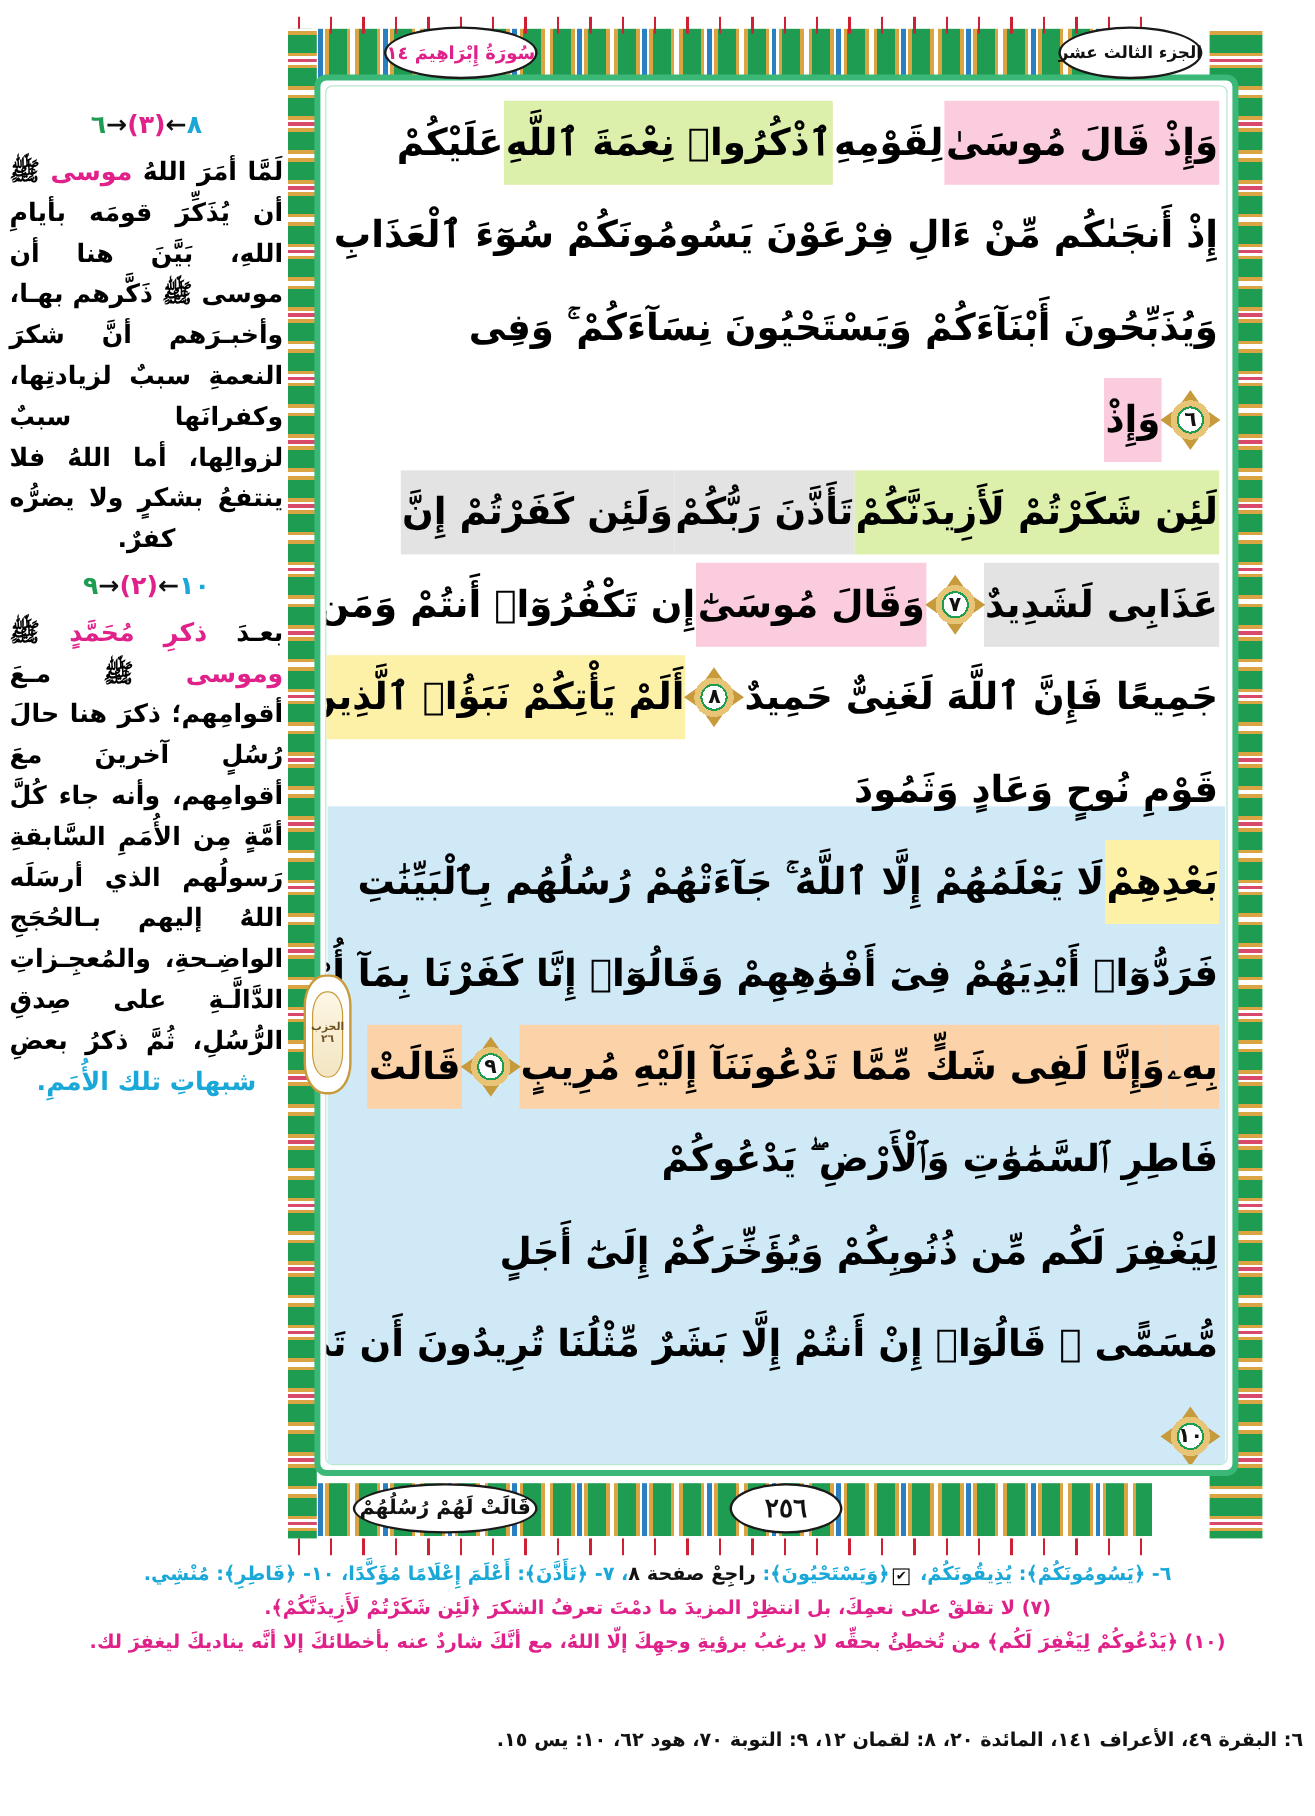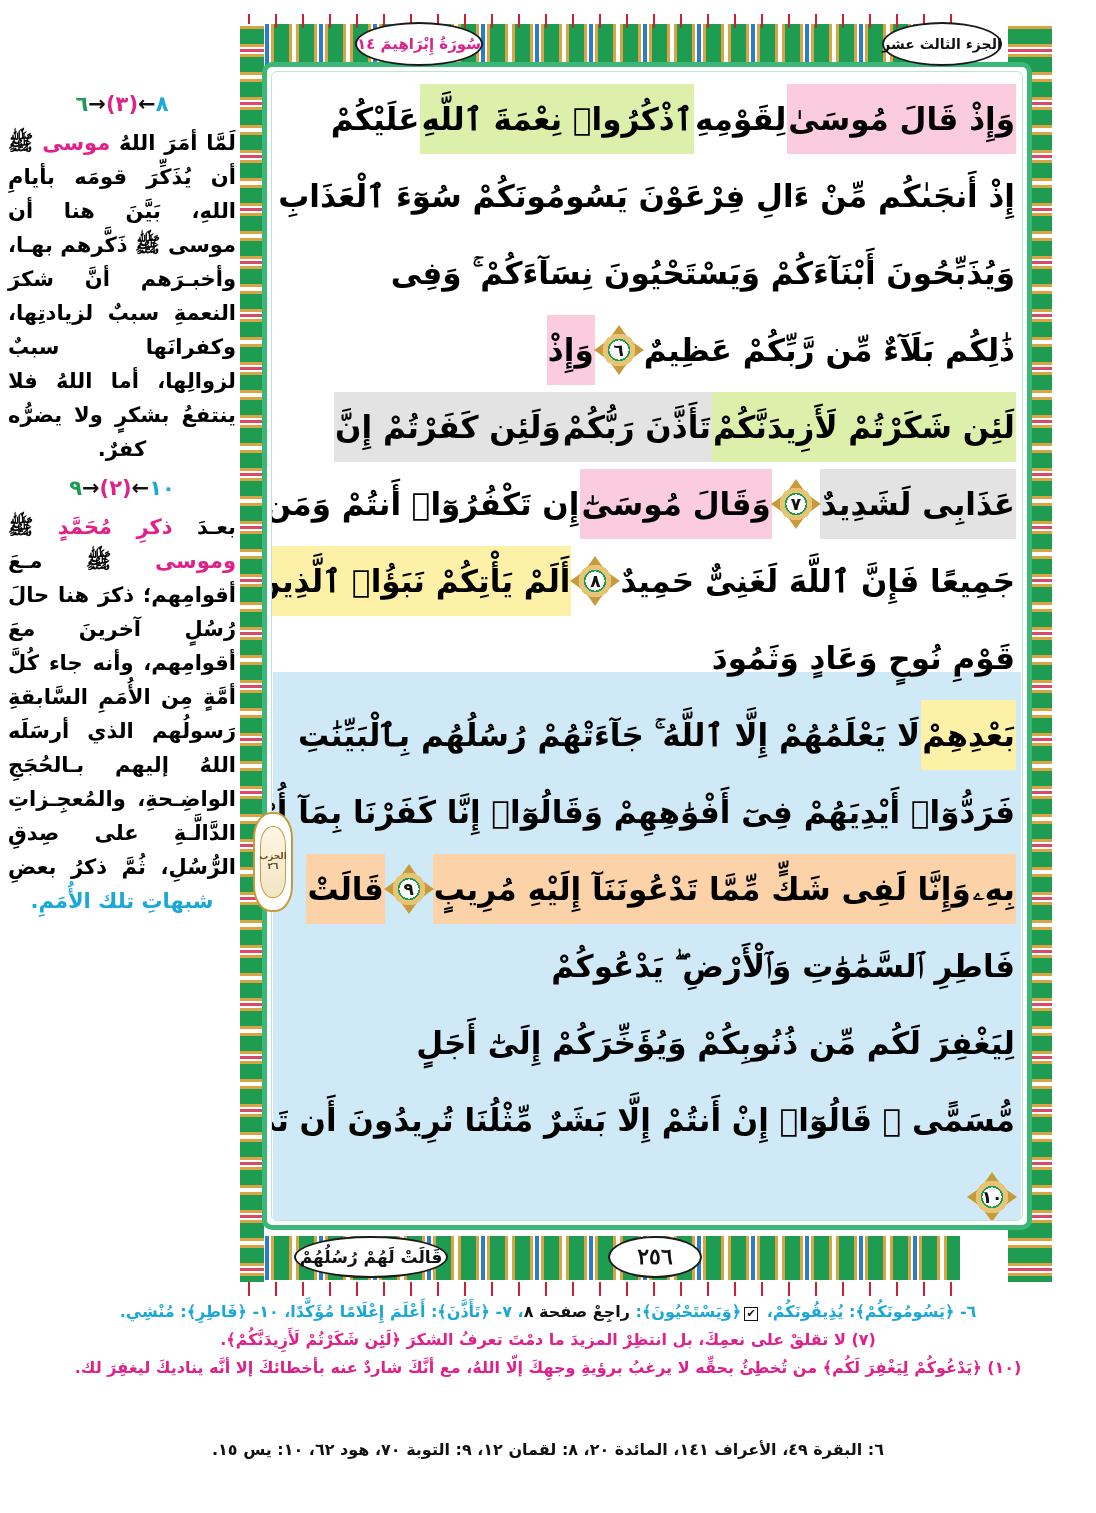--- a/index.html
+++ b/index.html
@@ -164,38 +164,38 @@
     font-family:"DejaVu Sans","Liberation Sans",sans-serif;
   }
   .fn-blue{color:#1aa8d8;}
   .fn-magenta{color:#e0218a;}
   .fn-crimson{color:#e0218a;}
   .kw-black{color:#111;}
   .chk{display:inline-block;border:1.5px solid #111;width:12px;height:12px;
        line-height:11px;font-size:11px;text-align:center;margin:0 3px;color:#111;}
   #reflinef{
     position:absolute;left:10px;right:10px;top:1440px;direction:rtl;
-    font-size:16px;font-weight:bold;color:#111;text-align:center;white-space:nowrap;
+    font-size:16px;font-weight:bold;color:#111;white-space:nowrap;
   }
 </style>
 </head>
 <body>
 
 <div id="page">
 
   <div class="orn-band band-h" style="left:240px;top:24px;width:720px;height:44px;"></div>
   <div class="spike-row" style="left:240px;top:14px;width:720px;"></div>
 
   <div class="orn-band band-h" style="left:240px;top:1236px;width:720px;height:44px;"></div>
   <div class="spike-row" style="left:240px;top:1282px;width:720px;transform:scaleY(-1);"></div>
 
   <div class="orn-band band-v" style="left:1008px;top:24px;width:44px;height:1258px;"></div>
   <div class="orn-band band-v" style="left:240px;top:24px;width:24px;height:1258px;"></div>
 
-  <div class="cartouche" style="left:320px;top:22px;width:124px;height:40px;margin-left:35px;">
+  <div class="cartouche" style="left:320px;top:22px;width:124px;height:40px;">
     <span class="cart-txt" style="font-size:15px;color:#e0218a;">سُورَةُ إِبْرَاهِيمَ ١٤</span>
   </div>
 
   <div class="cartouche" style="left:882px;top:22px;width:116px;height:40px;">
     <span class="cart-txt" style="font-size:14px;color:#111;">الجزء الثالث عشر</span>
   </div>
 
   <div id="sidebar">
 
     <div class="ayahrange">
@@ -225,21 +225,20 @@
             <span class="qseg hl-green">ٱذْكُرُوا۟ نِعْمَةَ ٱللَّهِ</span>
             <span class="qseg hl-none"> عَلَيْكُمْ</span>
           </div>
           <div class="qline" style="top: 91px;">
             <span class="qseg hl-none">إِذْ أَنجَىٰكُم مِّنْ ءَالِ فِرْعَوْنَ يَسُومُونَكُمْ سُوٓءَ ٱلْعَذَابِ</span>
           </div>
           <div class="qline" style="top: 168px;">
             <span class="qseg hl-none">وَيُذَبِّحُونَ أَبْنَآءَكُمْ وَيَسْتَحْيُونَ نِسَآءَكُمْ ۚ وَفِى</span>
           </div>
           <div class="qline" style="top: 245px;">
-            <span class="qseg hl-none">ذَٰلِكُم بَلَآءٌ مِّن رَّبِّكُمْ عَظِيمٌ</span>
             <span class="vmark">
               <span class="pt n"></span>
               <span class="pt s"></span>
               <span class="pt e"></span>
               <span class="pt w"></span>
               <span class="rosette"></span>
               <span class="num">٦</span>
             </span>
             <span class="qseg hl-pink">وَإِذْ</span>
           </div>

